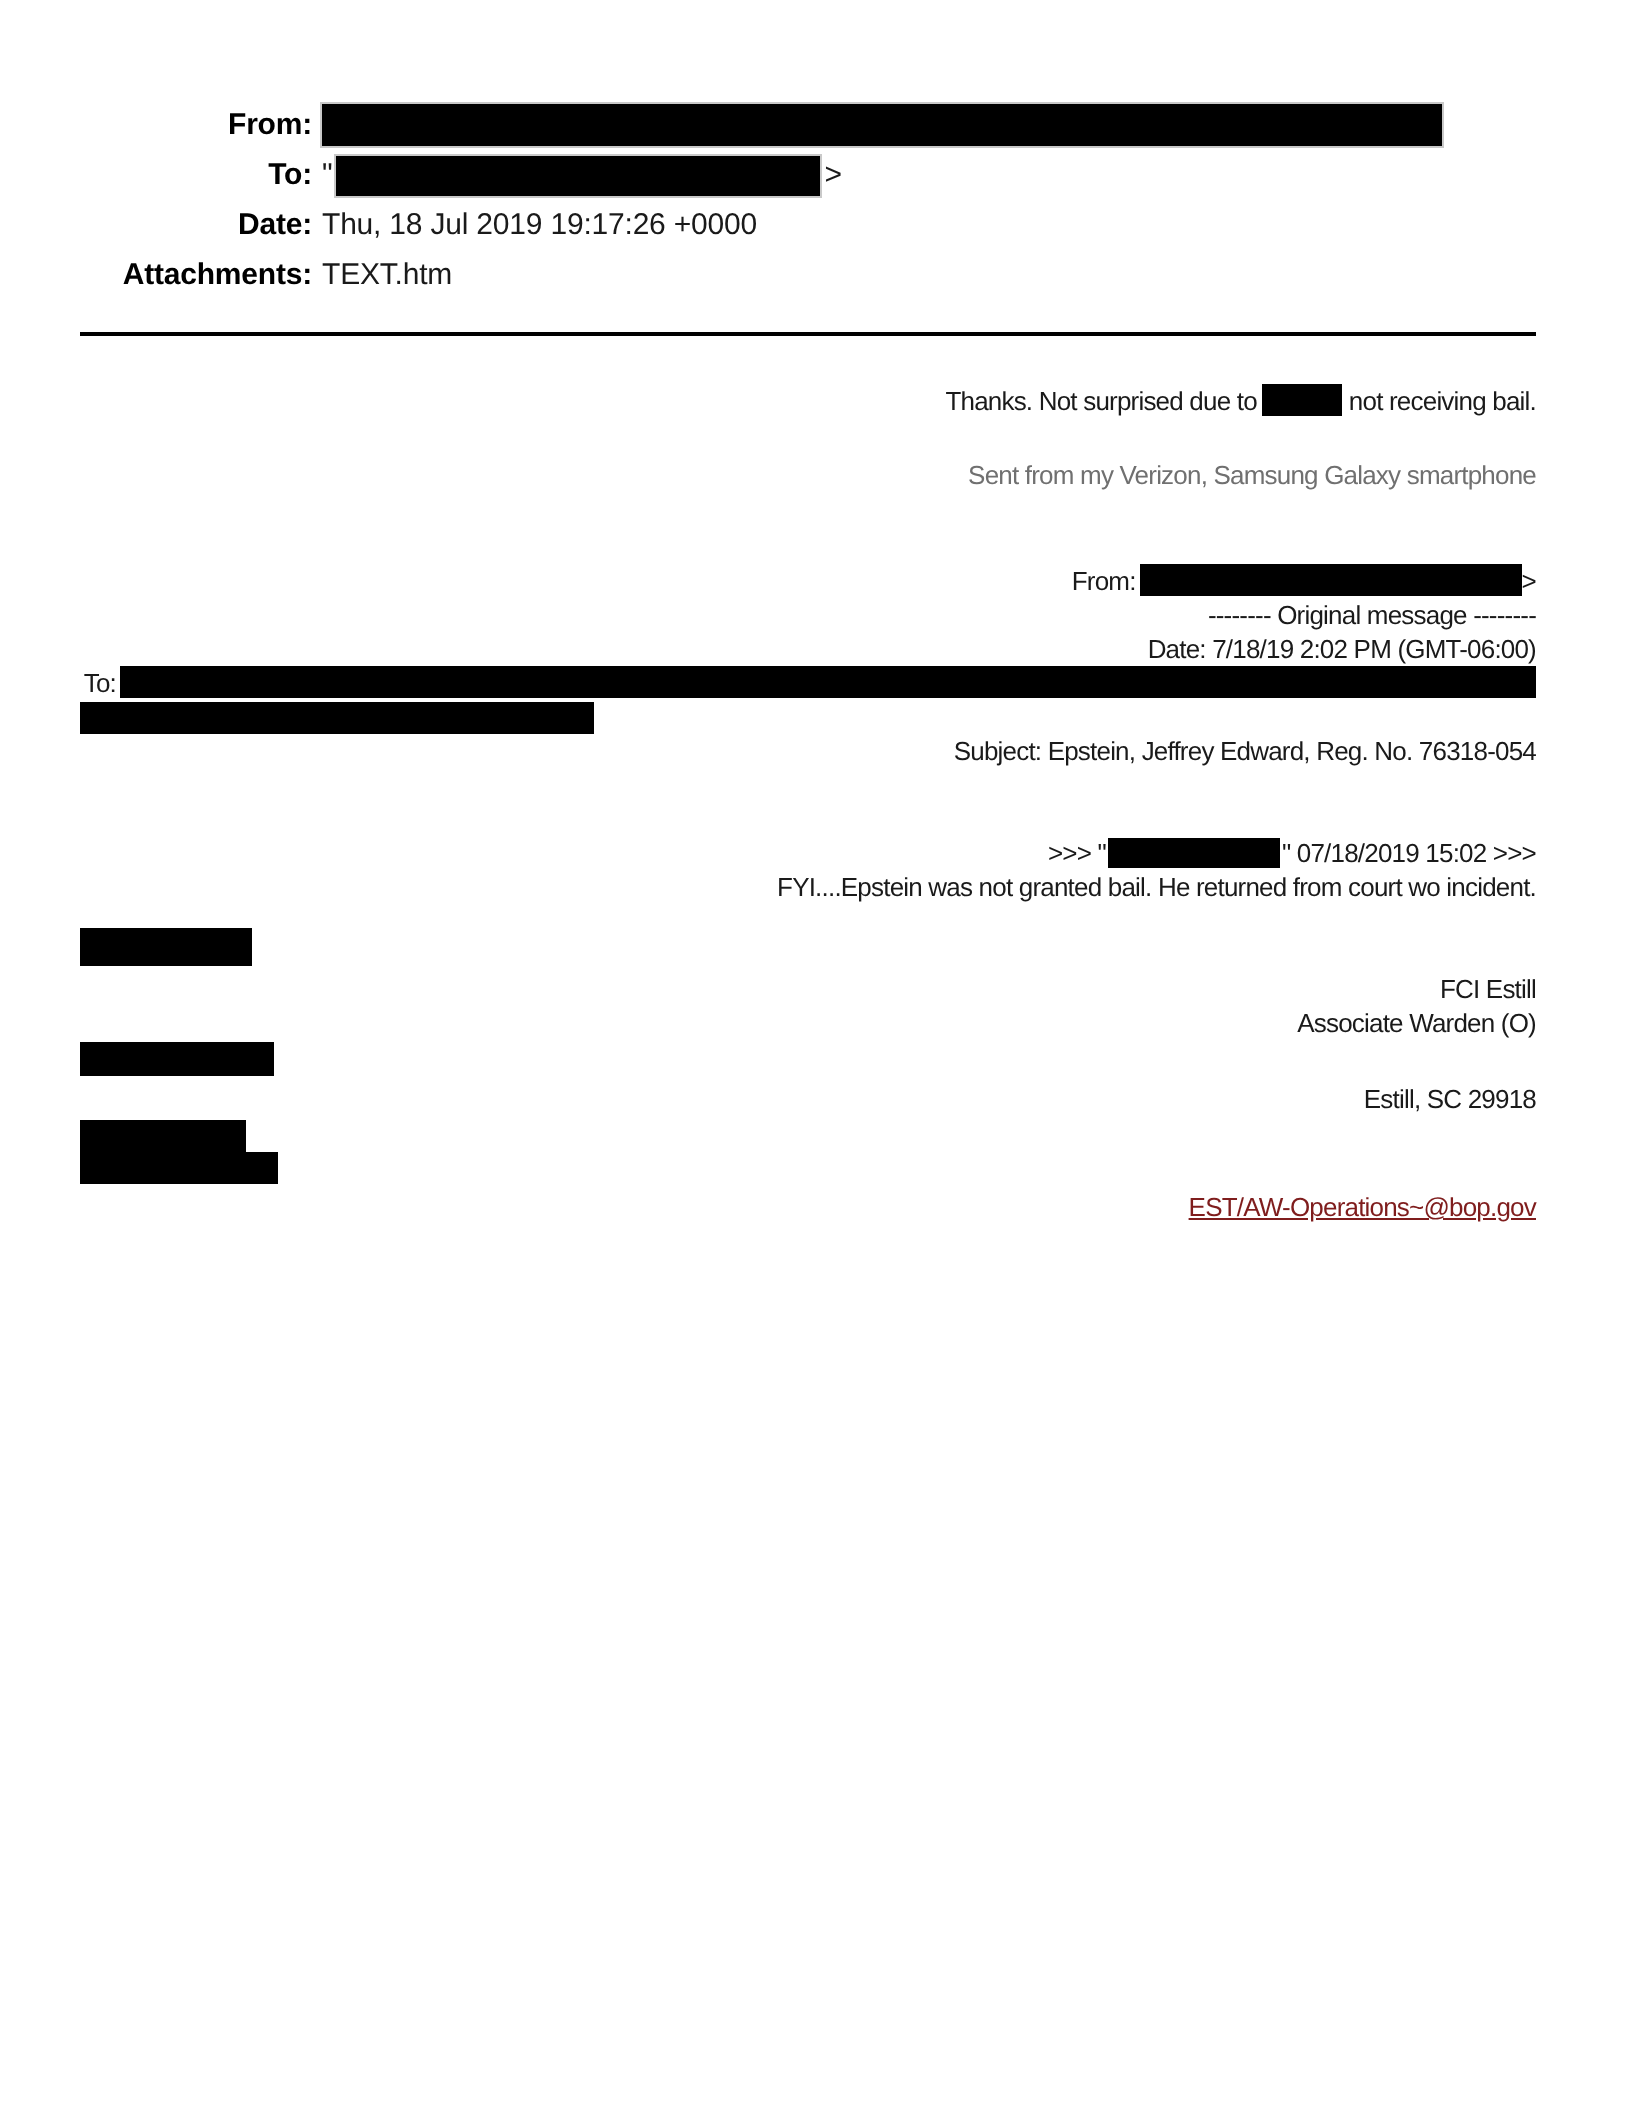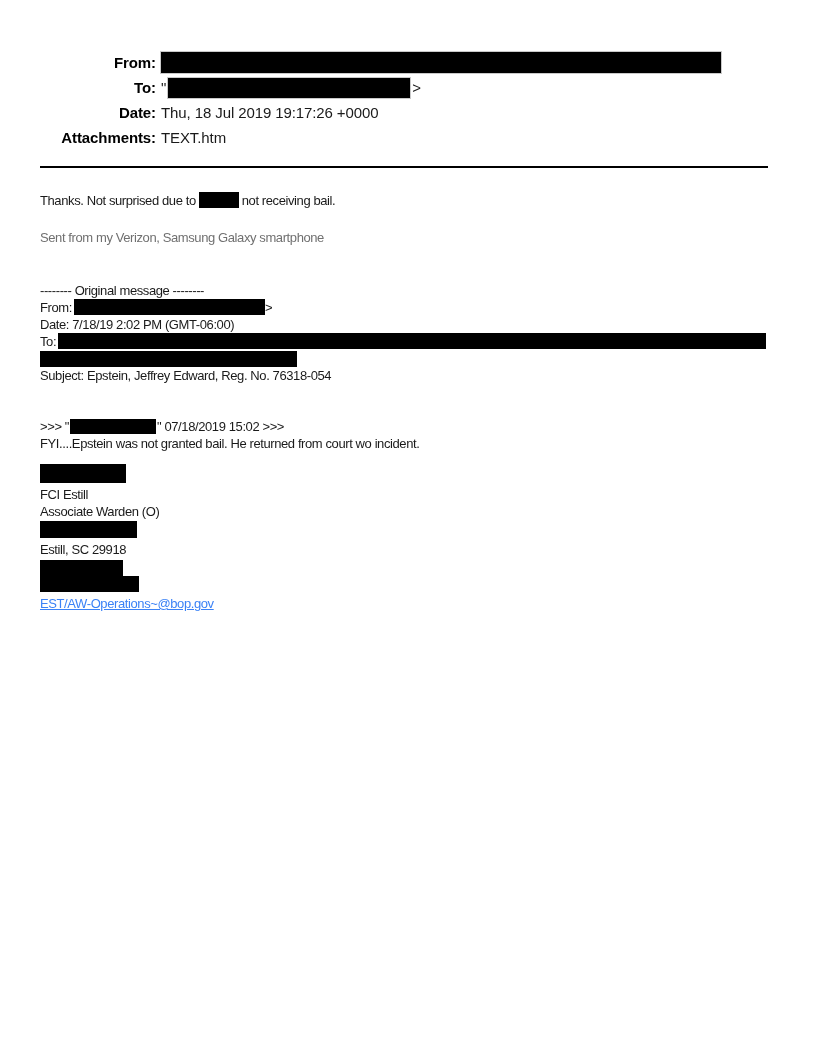--- a/index.html
+++ b/index.html
@@ -33,21 +33,21 @@
   .hdr-to-bar   { width: 242px; height: 20px; margin: 0 2px; }
 
   .hdr-divider {
     margin: 16px 48px 0 40px;
     border: 0; border-top: 2px solid #000; height: 0;
   }
 
   
   .mail-body {
     margin: 0 48px 0 40px;
-    font-size: 13px; letter-spacing: -0.4px; line-height: 17px; color: #1a1a1a;
+    font-size: 13px; letter-spacing: -0.4px; line-height: 17px; color: #1a1a1a; text-align: right;
   }
   .p-thanks { margin-top: 24px; }
   .inline-bar { width: 40px; height: 16px; margin: 0 3px; vertical-align: text-bottom; }
 
   .p-mobile-sig { margin-top: 20px; color: #707070; }
 
   .orig-block { margin-top: 36px; }
   .orig-line { min-height: 17px; }
   .orig-from-bar { width: 191px; height: 16px; vertical-align: text-bottom; margin-left: 2px; }
   .orig-to-bar1  { width: 708px; height: 16px; vertical-align: text-bottom; margin-left: 2px; }
@@ -57,21 +57,21 @@
   .quote-bar { width: 86px; height: 15px; vertical-align: text-bottom; margin: 0 1px; }
 
   .sig-block { margin-top: 12px; }
   .sig-line { min-height: 17px; }
   .sig-bar-1  { width: 86px; height: 19px; display: block; margin-bottom: 3px; }
   .sig-bar-2  { width: 97px; height: 17px; display: block; margin: 1px 0 3px 0; }
   .sig-bar-3a { width: 83px; height: 16px; display: block; margin-top: 2px; }
   .sig-bar-3b { width: 99px; height: 16px; display: block; margin-bottom: 3px; }
 
   .sig-email a, a.sig-email-link {
-    color: #3b82f6; text-decoration: underline; cursor: pointer;
+    color: #7f1d1d; text-decoration: underline; cursor: pointer;
   }
 </style>
 </head>
 <body>
 
 <div class="mail-header">
 
   <div class="hdr-row">
     <span class="hdr-label">From:</span>
     <span class="hdr-value"><span class="redact r-outline hdr-from-bar"></span></span>
@@ -98,22 +98,22 @@
 
 <hr class="hdr-divider">
 
 <div class="mail-body">
 
   <div class="p-thanks"><span>Thanks. Not surprised due to</span><span class="redact inline-bar"></span><span>not receiving bail.</span></div>
 
   <div class="p-mobile-sig">Sent from my Verizon, Samsung Galaxy smartphone</div>
 
   <div class="orig-block">
+    <div class="orig-line"><span>From:</span><span class="redact orig-from-bar"></span><span>&gt;</span></div>
     <div class="orig-line">-------- Original message --------</div>
-    <div class="orig-line"><span>From:</span><span class="redact orig-from-bar"></span><span>&gt;</span></div>
     <div class="orig-line">Date: 7/18/19 2:02 PM (GMT-06:00)</div>
     <div class="orig-line"><span>To:</span><span class="redact orig-to-bar1"></span><span class="redact orig-to-bar2"></span></div>
     <div class="orig-line">Subject: Epstein, Jeffrey Edward, Reg. No. 76318-054</div>
   </div>
 
   <div class="quote-block">
     <div class="orig-line"><span>&gt;&gt;&gt; "</span><span class="redact quote-bar"></span><span>" 07/18/2019 15:02 &gt;&gt;&gt;</span></div>
     <div class="orig-line">FYI....Epstein was not granted bail. He returned from court wo incident.</div>
   </div>
 

